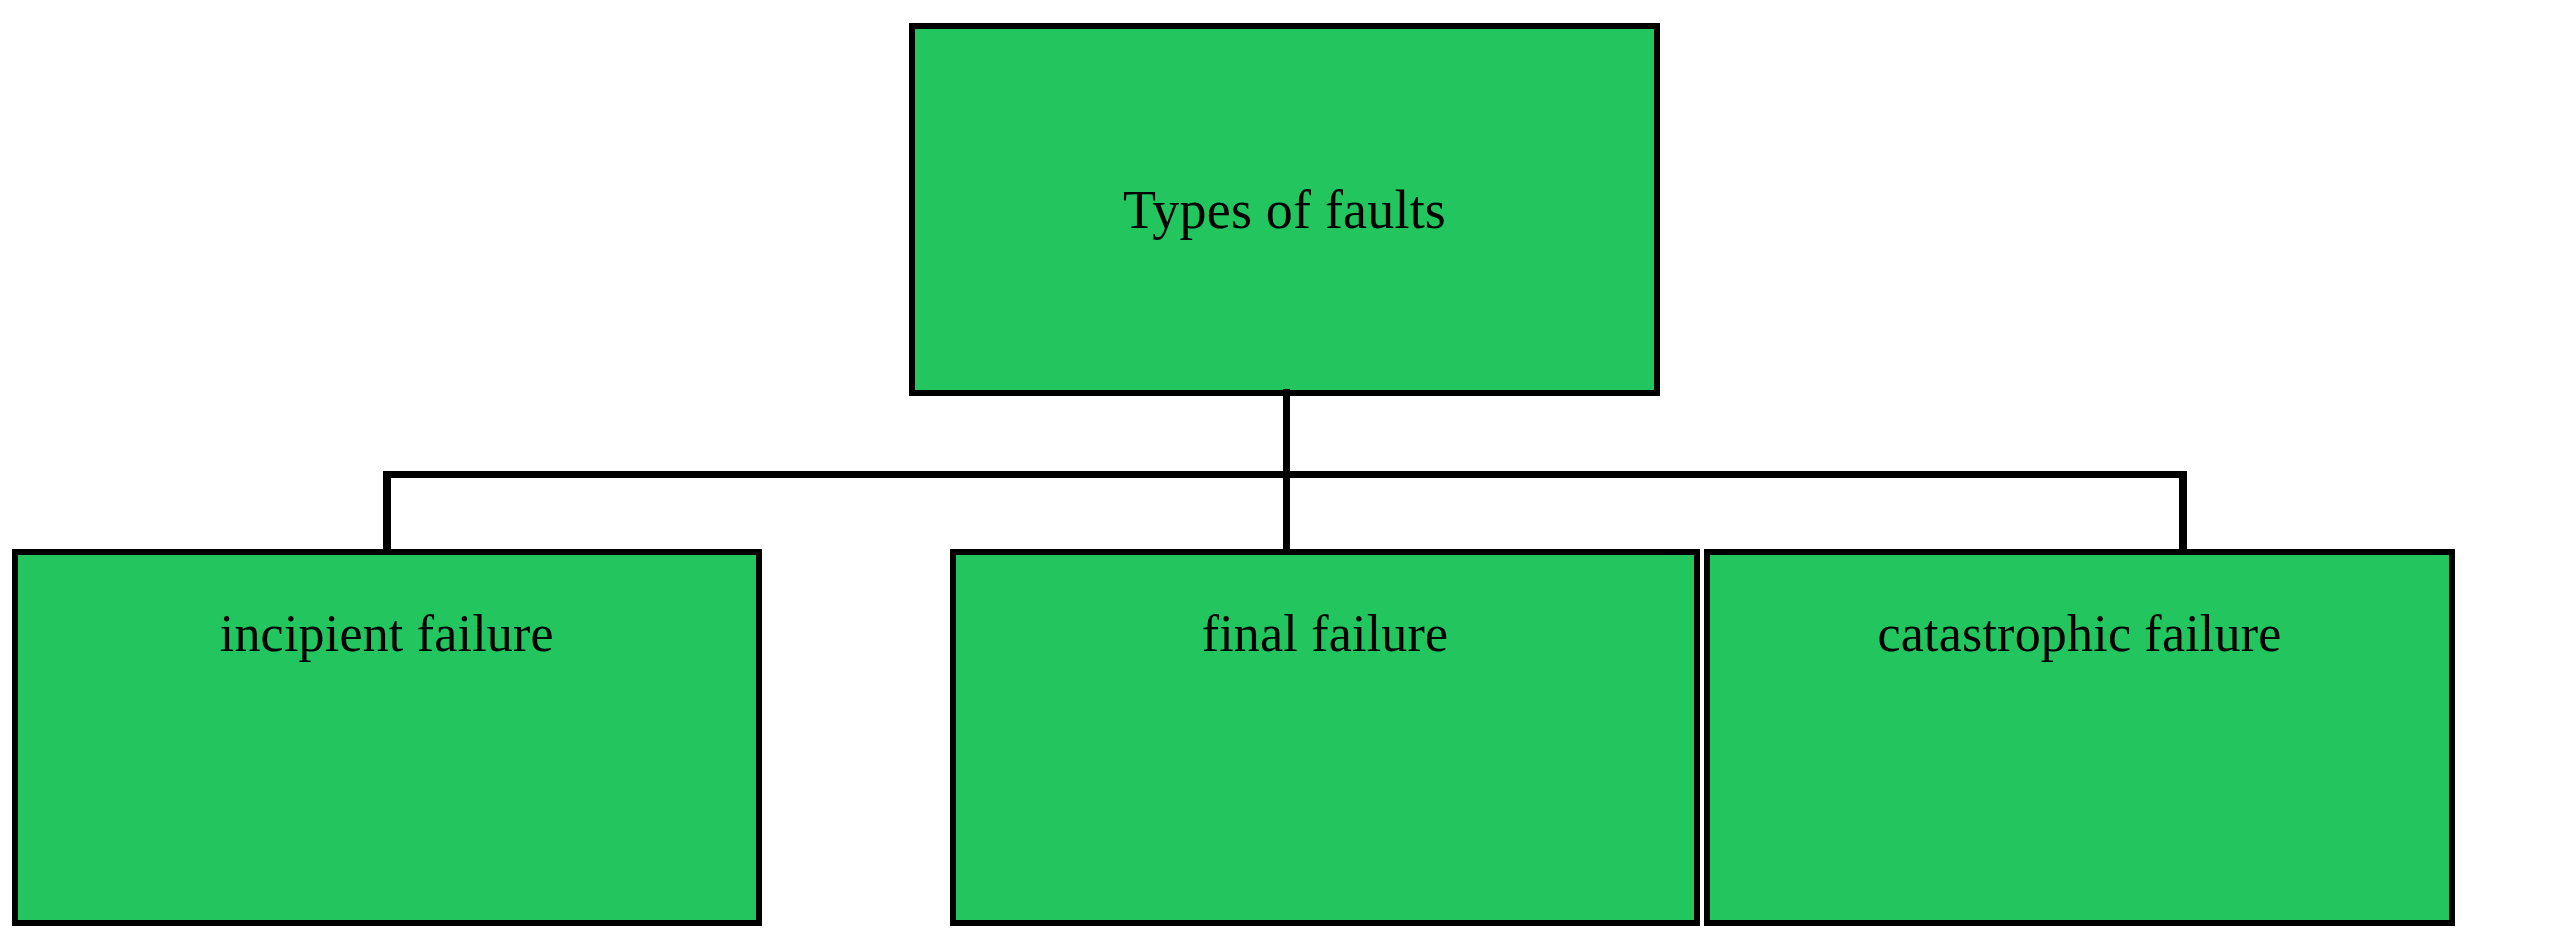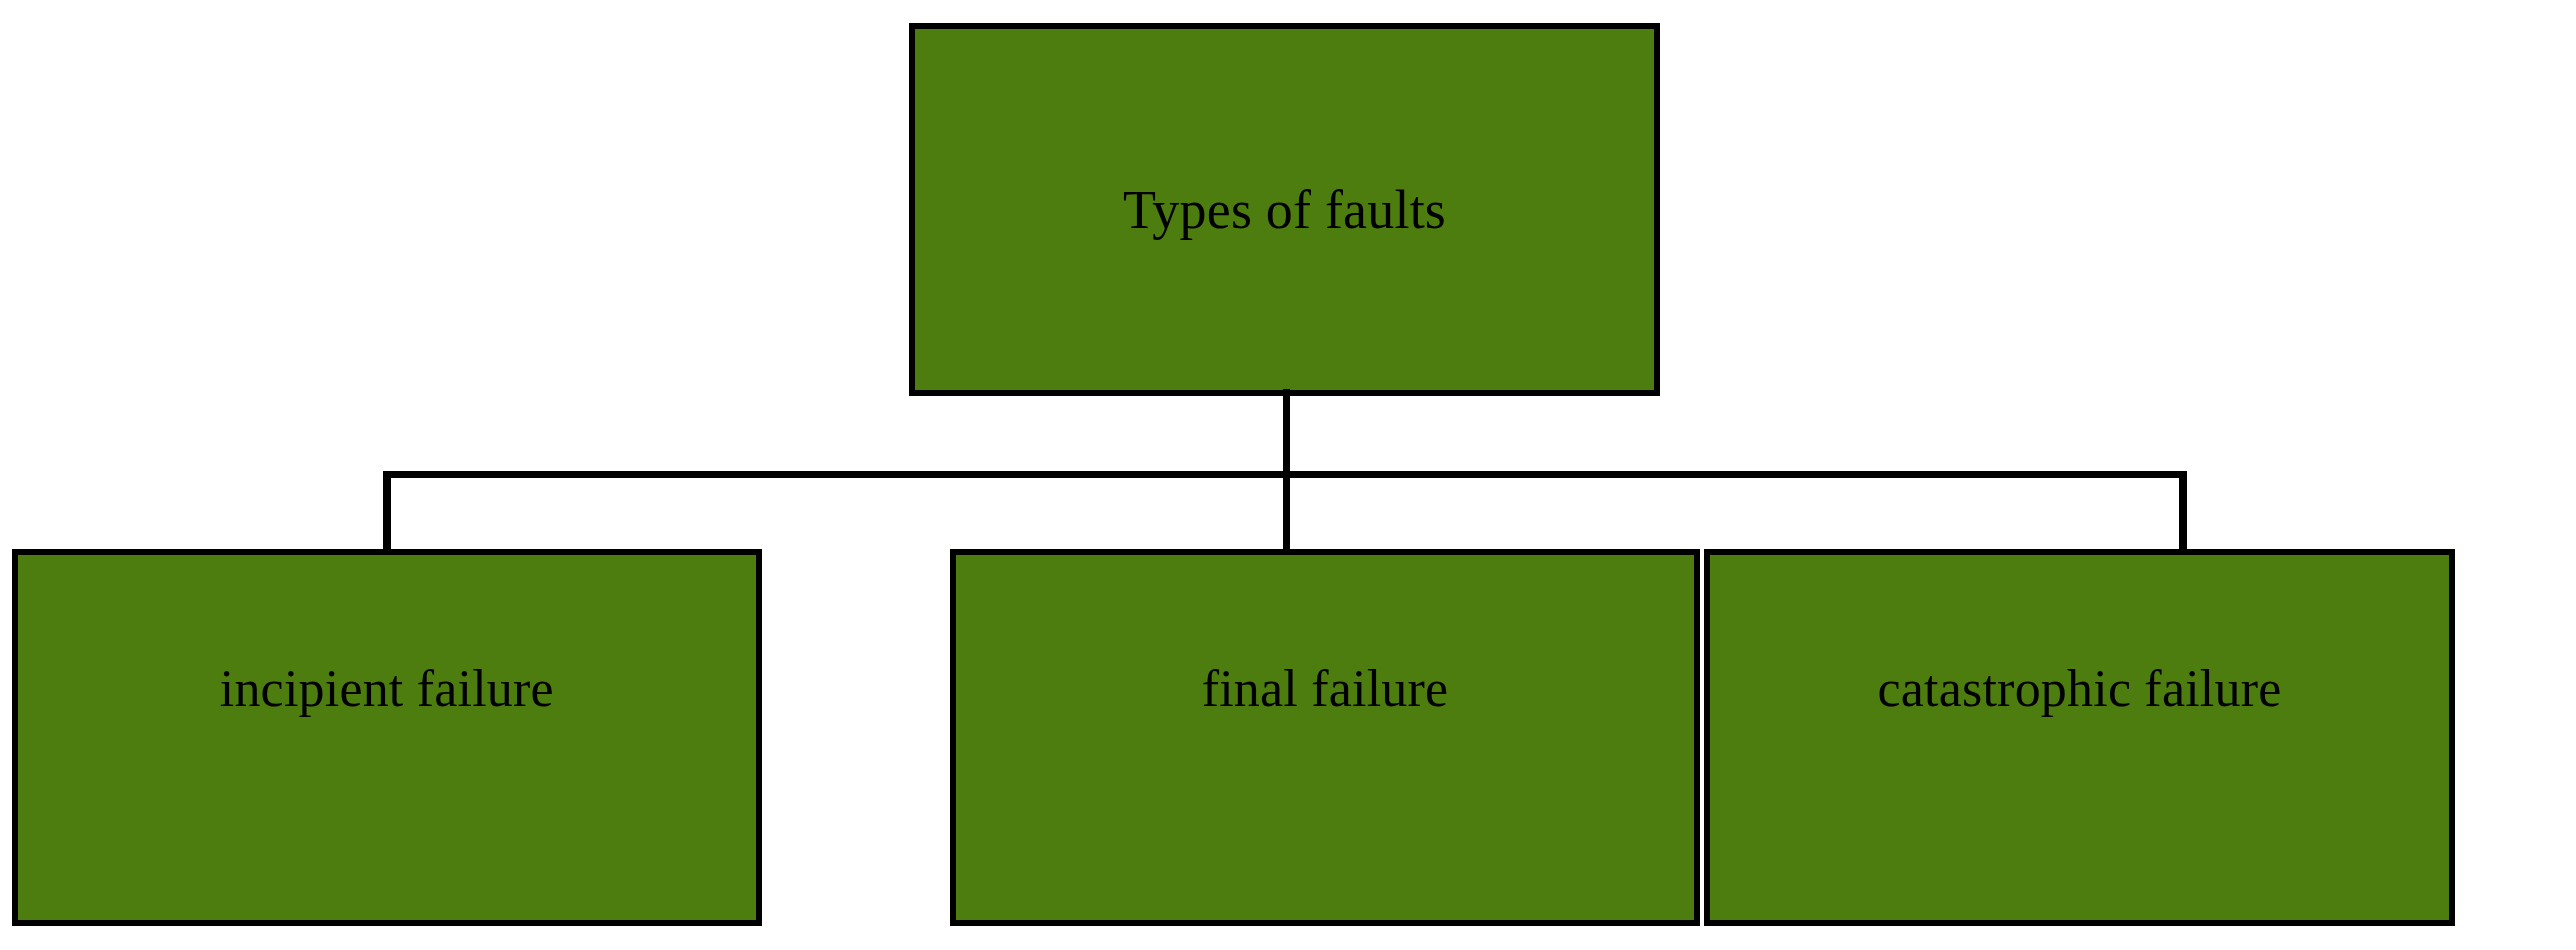--- a/index.html
+++ b/index.html
@@ -16,21 +16,21 @@
     width: 2576px;
     height: 951px;
     background: #ffffff;
     overflow: hidden;
   }
 
   
   .node-box {
     position: absolute;
     box-sizing: border-box;
-    background: #4d7c0f;
+    background: #22c55e;
     border: 6.7px solid #000000;
     display: flex;
     align-items: center;
     justify-content: center;
   }
   .node-label {
     font-family: "Liberation Serif", "DejaVu Serif", serif;
     color: #000000;
     font-weight: 400;
     line-height: 1;
@@ -50,21 +50,21 @@
   }
 
   
   .node-child {
     top: 549px;
     height: 377px;
     align-items: flex-start;
   }
   .node-child .node-label {
     font-size: 52px;
-    margin-top: 108px;
+    margin-top: 53px;
   }
 
   #node-child-0 { left: 11.8px;   width: 750px; }
   #node-child-1 { left: 950px; width: 750px; }
   #node-child-2 { left: 1704px; width: 751px; }
 
   
   .connector {
     position: absolute;
     background: #000000;

